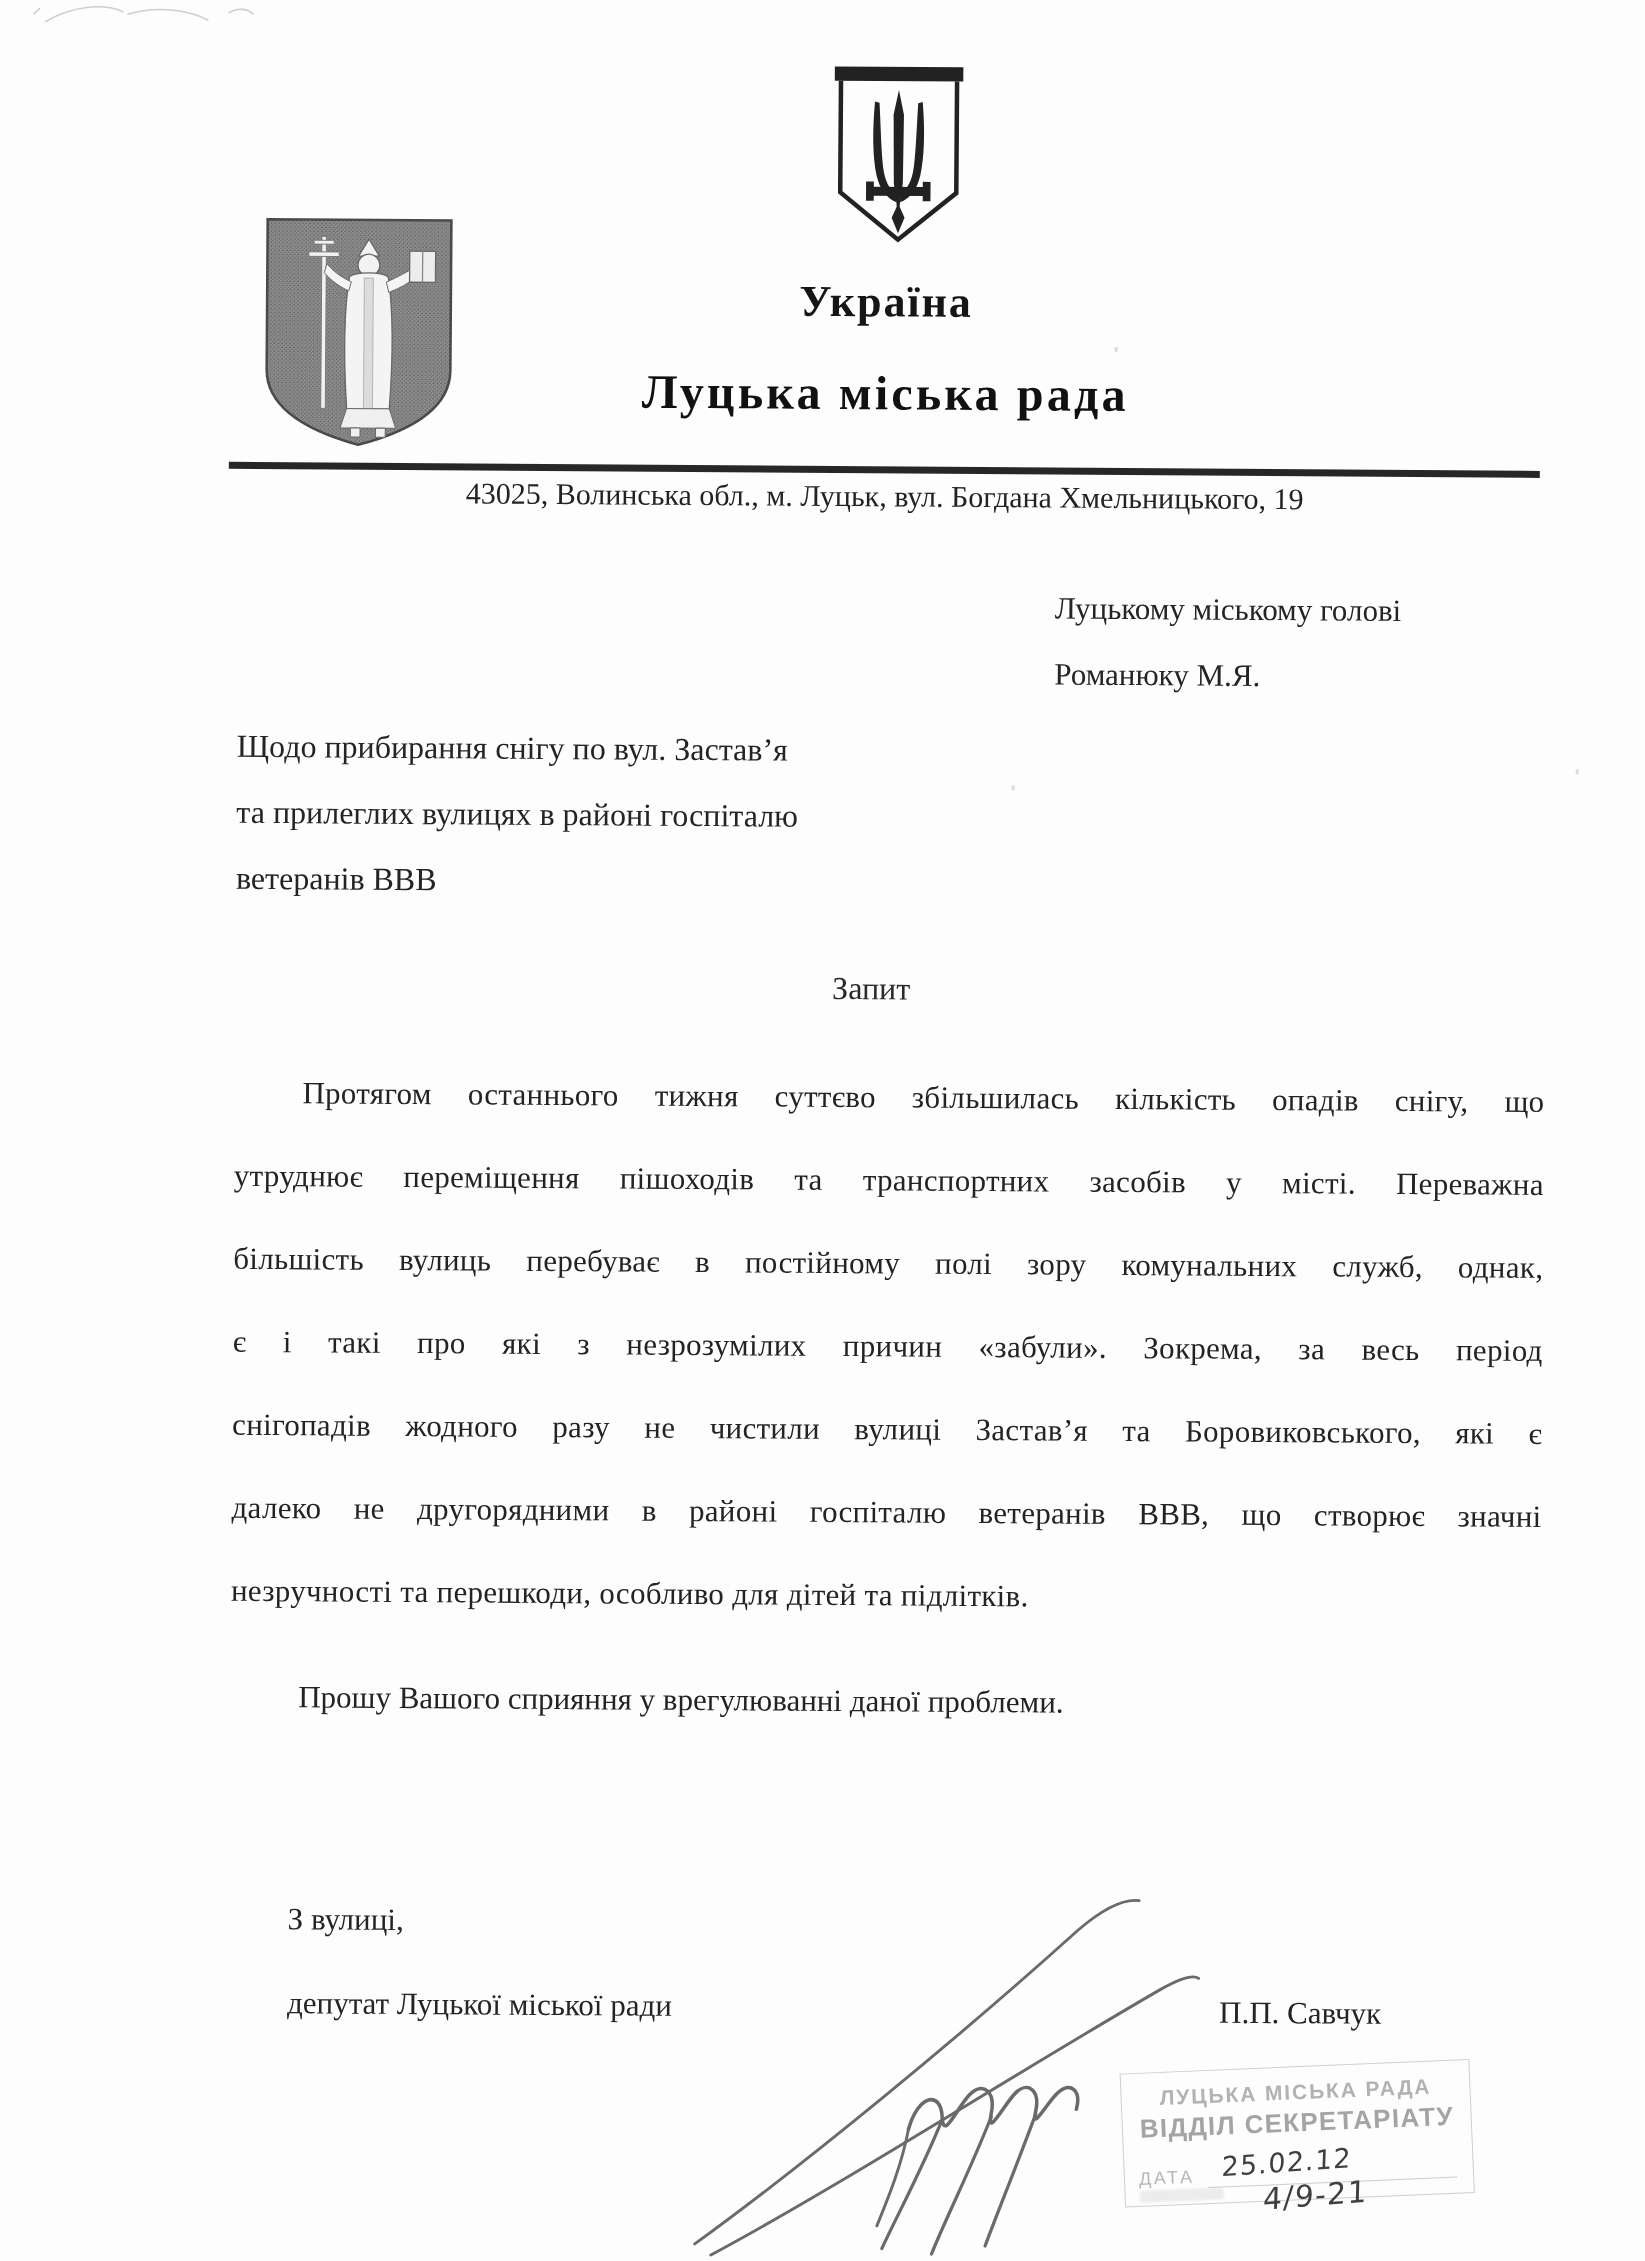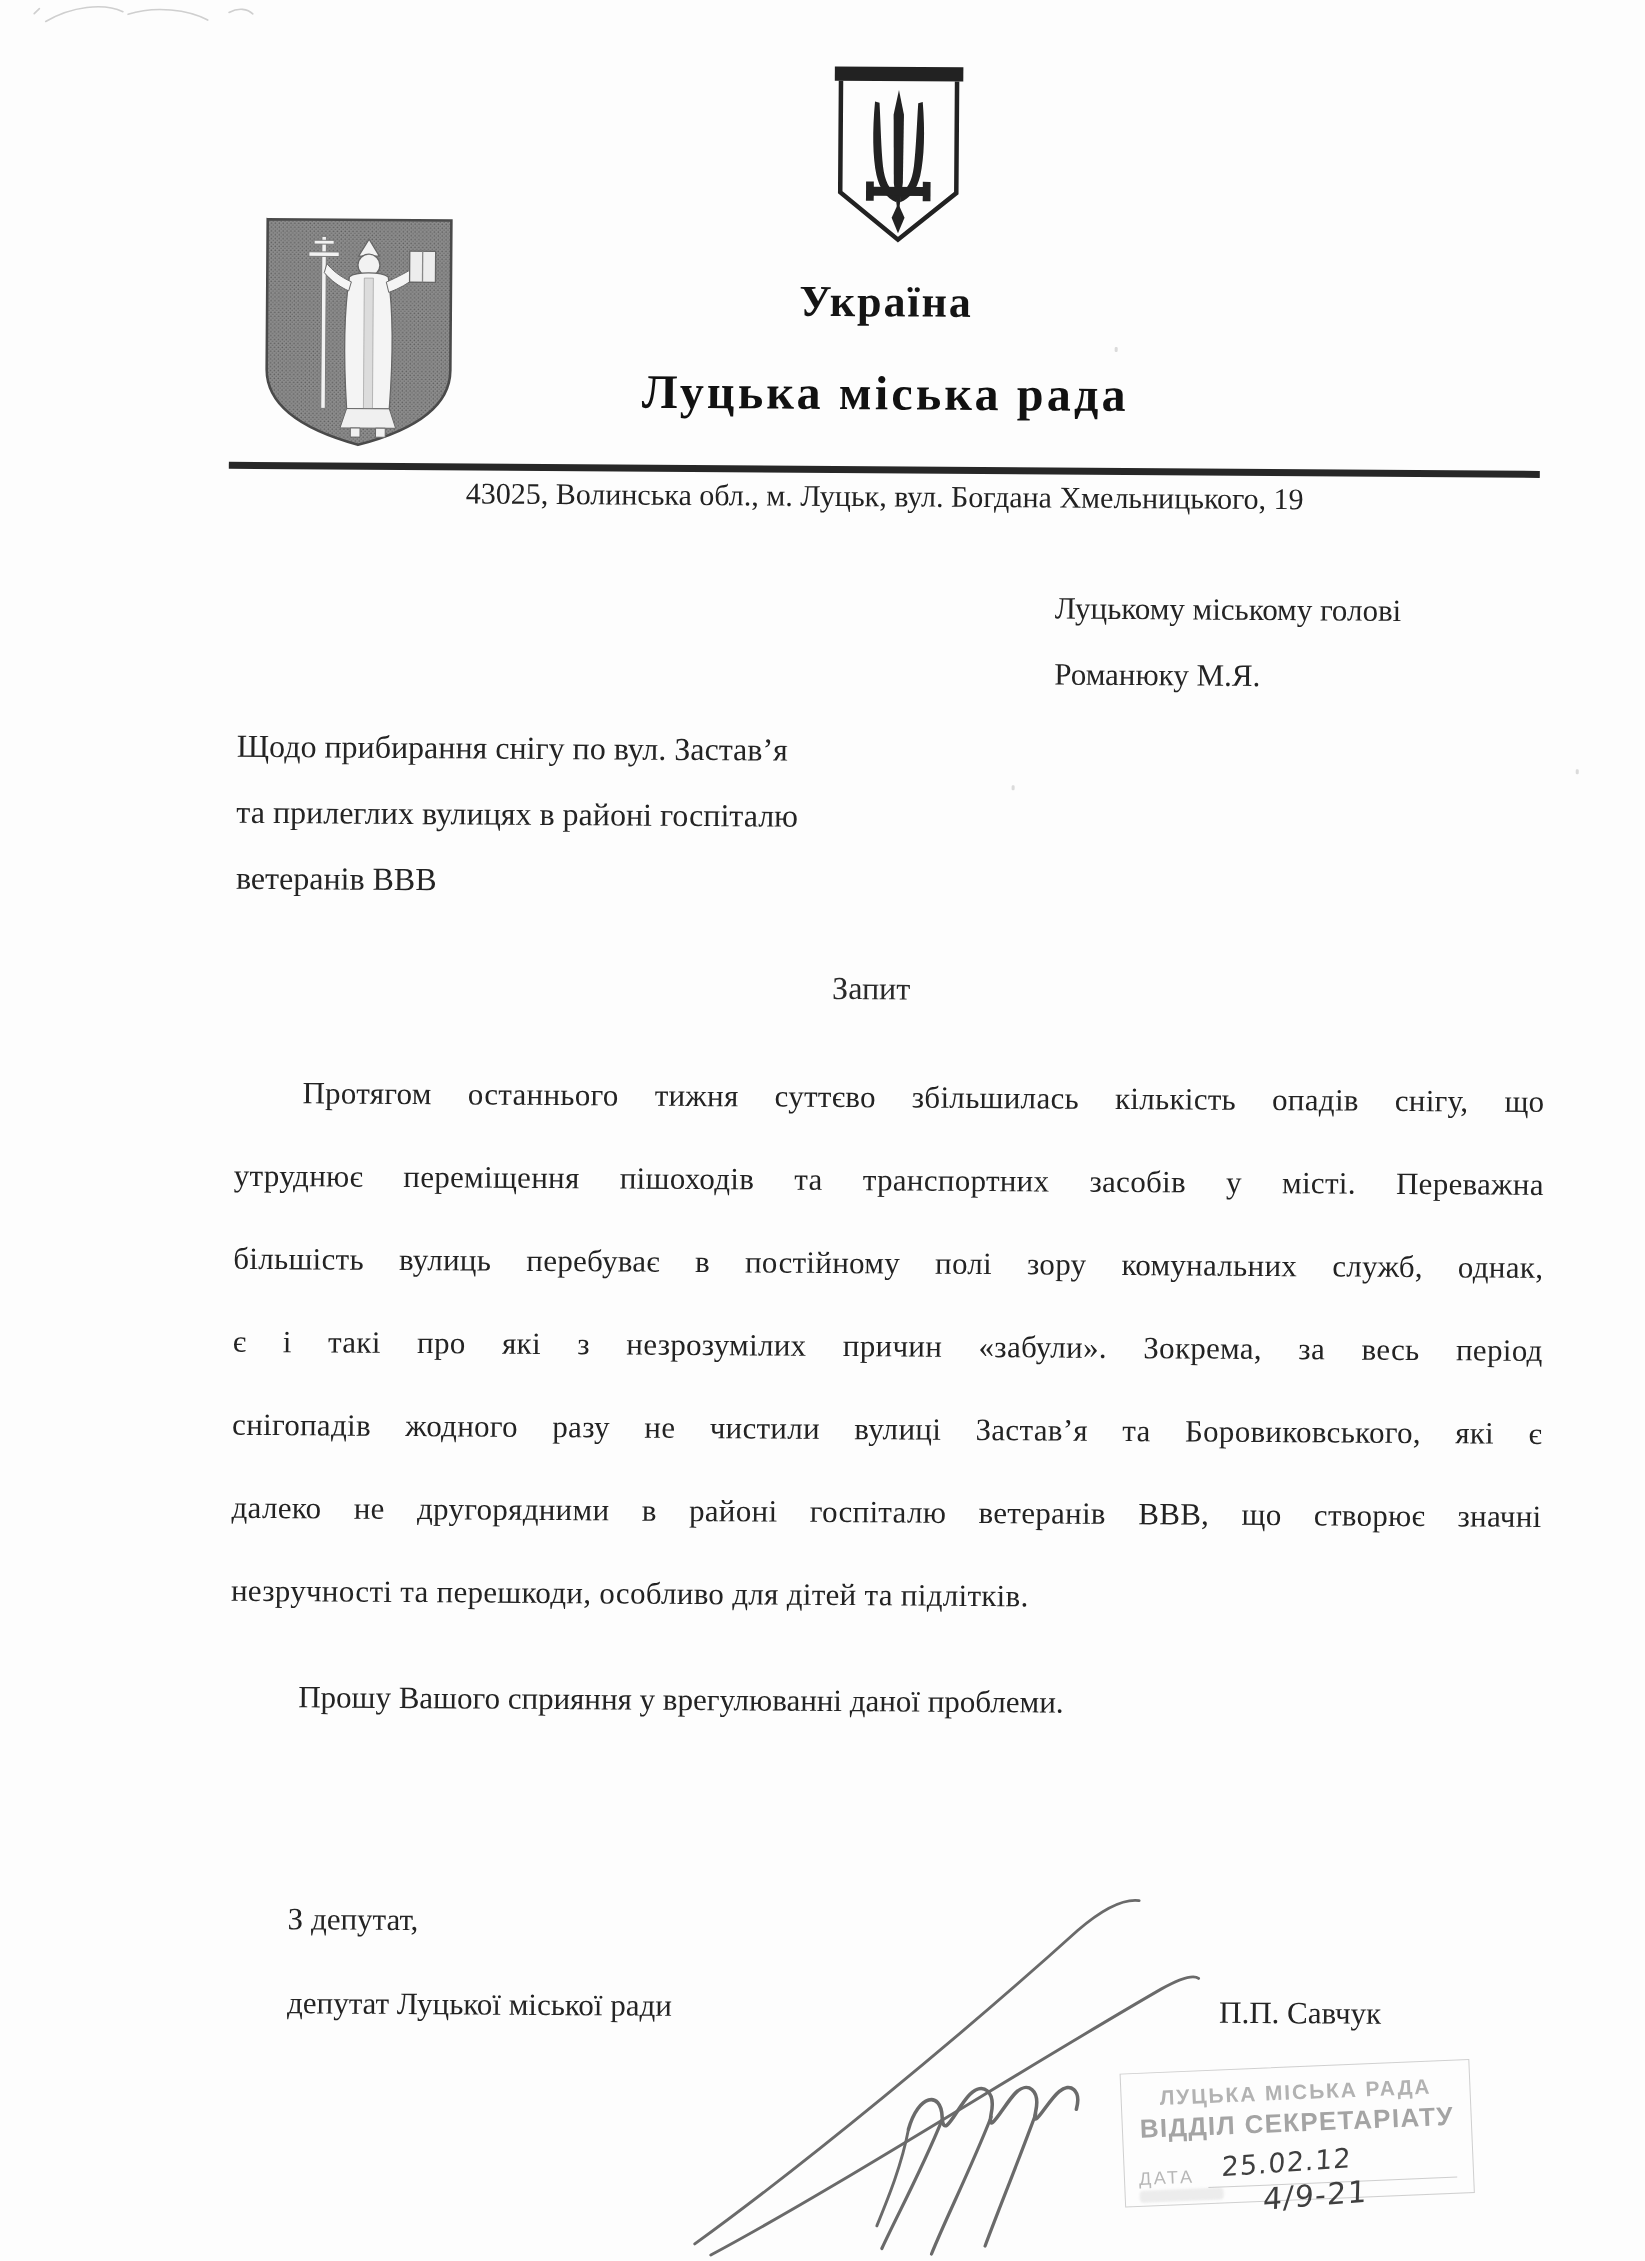--- a/index.html
+++ b/index.html
@@ -149,21 +149,21 @@
       <div class="bline">утруднює переміщення пішоходів та транспортних засобів у місті. Переважна</div>
       <div class="bline">більшість вулиць перебуває в постійному полі зору комунальних служб, однак,</div>
       <div class="bline">є і такі про які з незрозумілих причин «забули». Зокрема, за весь період</div>
       <div class="bline">снігопадів жодного разу не чистили вулиці Застав’я та Боровиковського, які є</div>
       <div class="bline">далеко не другорядними в районі госпіталю ветеранів ВВВ, що створює значні</div>
       <div class="bline lastline">незручності та перешкоди, особливо для дітей та підлітків.</div>
     </div>
 
     <div class="p2">Прошу Вашого сприяння у врегулюванні даної проблеми.</div>
 
-    <div class="salutation">З депутат,</div>
+    <div class="salutation">З вулиці,</div>
     <div class="position">депутат Луцької міської ради</div>
     <div class="signer">П.П. Савчук</div>
 
     <svg class="signature" viewBox="0 0 900 620">
       <g fill="none" stroke="#5a5a5a" stroke-linecap="round" opacity="0.9">
         <path d="M70,595 C240,470 480,270 660,105 C700,70 730,55 755,58" stroke-width="4.5"></path>
         <path d="M95,612 C300,500 560,330 790,195 C820,178 840,172 848,178" stroke-width="4.5"></path>
         <path d="M400,415 C415,360 450,355 452,395 C454,435 475,380 495,360 C515,340 535,355 528,390 C521,430 548,375 566,357 C584,339 604,352 597,386 C590,420 615,370 633,355 C650,340 668,352 660,382" stroke-width="5.5"></path>
         <path d="M452,400 C420,480 385,545 360,600" stroke-width="5"></path>
         <path d="M528,395 C495,480 460,550 437,608" stroke-width="5"></path>

